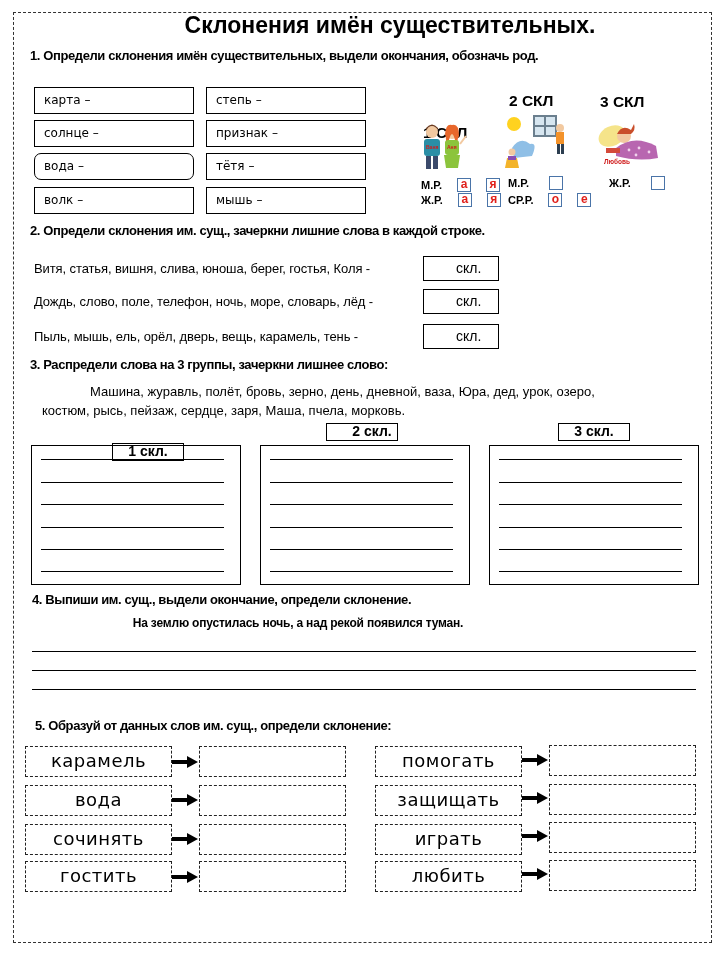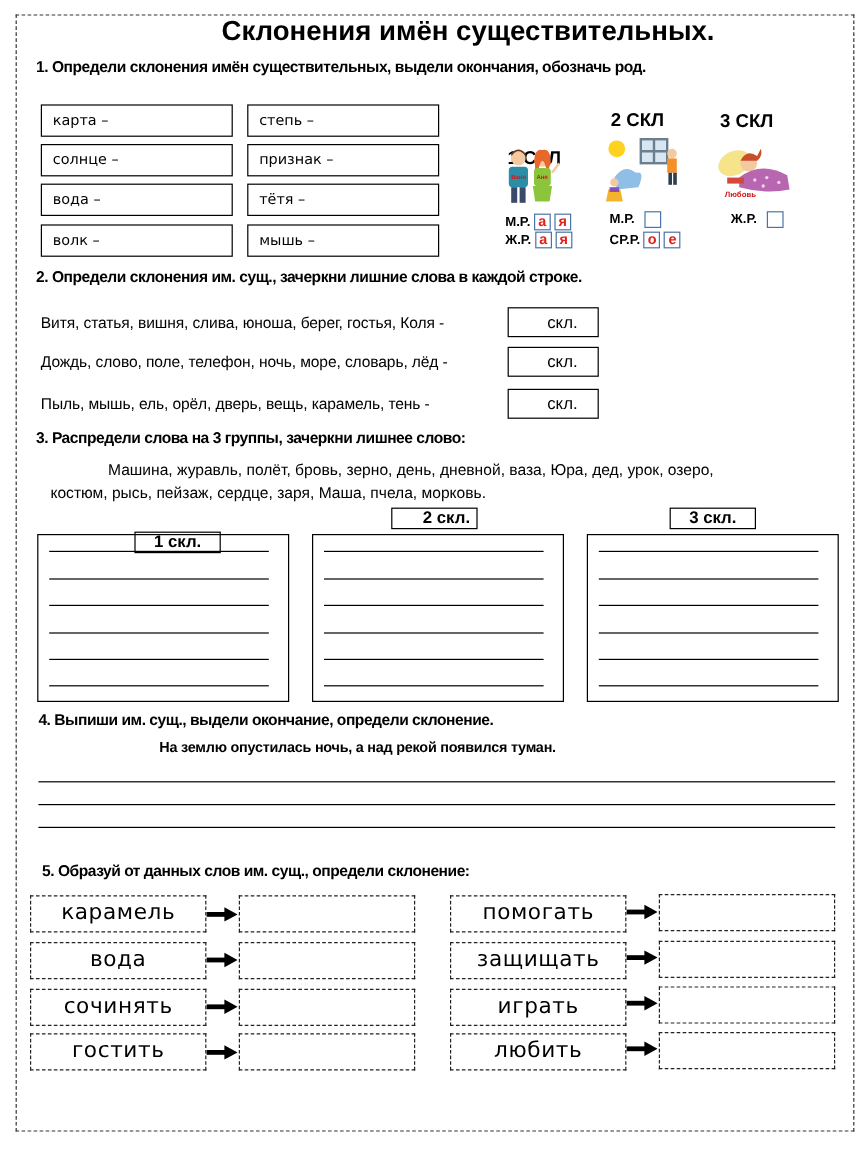--- a/index.html
+++ b/index.html
@@ -24,21 +24,21 @@
 
   
   .word-box {
     position: absolute; width: 160px; height: 27px;
     border: 1px solid #000; font-size: 12px; padding: 5px 0 0 9px;
     font-family: "DejaVu Sans", sans-serif;
   }
 
   
   .skl-head { font-family: "Liberation Sans", sans-serif; font-weight: bold; font-size: 15.5px; }
-  .gender { font-family: "Liberation Sans", sans-serif; font-weight: bold; font-size: 11px; display: flex; align-items: center; gap: 3px; }
+  .gender { font-family: "Liberation Sans", sans-serif; font-weight: bold; font-size: 11px; display: flex; align-items: center; gap: 15px; }
   .ending {
     display: inline-block; width: 14px; height: 14px; border: 1.5px solid #4a74a8;
     color: #e0201b; font-weight: bold; font-size: 12px; line-height: 10px; text-align: center;
   }
   .ending.empty { background: #fff; }
 
   
   .t2-row {
     position: absolute; left: 34px; font-family: "Liberation Sans", sans-serif;
     font-size: 13px; letter-spacing: -0.1px; white-space: nowrap;
@@ -84,21 +84,21 @@
 <body>
 
 <div class="frame"></div>
 
 <div class="abs title">Склонения имён существительных.</div>
 
 <div class="abs task-heading" style="left:30px; top:48px;">1. Определи склонения имён существительных, выдели окончания, обозначь род.</div>
 
 <div class="word-box" style="left:34px; top:87px;"><span>карта –</span></div>
 <div class="word-box" style="left:34px; top:120px;"><span>солнце –</span></div>
-<div class="word-box" style="left:34px; top:153px;"><span>вода –</span></div>
+<div class="word-box" style="left:34px; top:153px;border-radius:7px;"><span>вода –</span></div>
 <div class="word-box" style="left:34px; top:187px;"><span>волк –</span></div>
 
 <div class="word-box" style="left:206px; top:87px;"><span>степь –</span></div>
 <div class="word-box" style="left:206px; top:120px;"><span>признак –</span></div>
 <div class="word-box" style="left:206px; top:153px;"><span>тётя –</span></div>
 <div class="word-box" style="left:206px; top:187px;"><span>мышь  –</span></div>
 
 <div class="abs skl-head" style="left:423px; top:92px;margin-top:32px;">1 СКЛ</div>
 <svg class="abs" style="left:416px; top:122px;" width="56" height="48">
 

